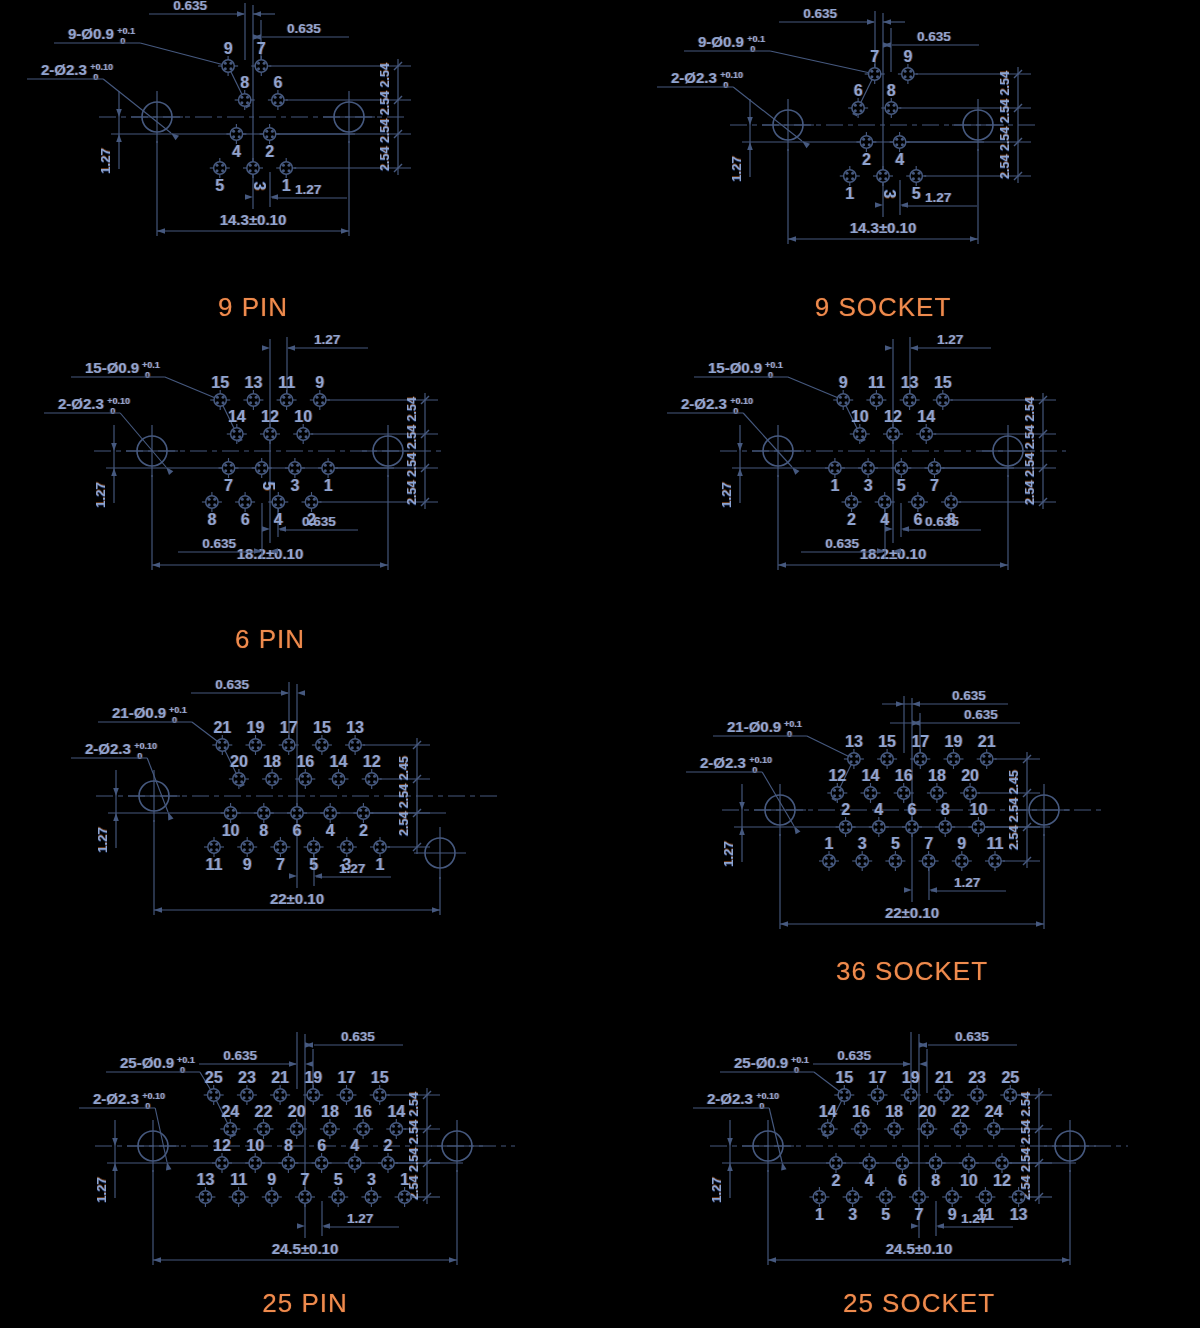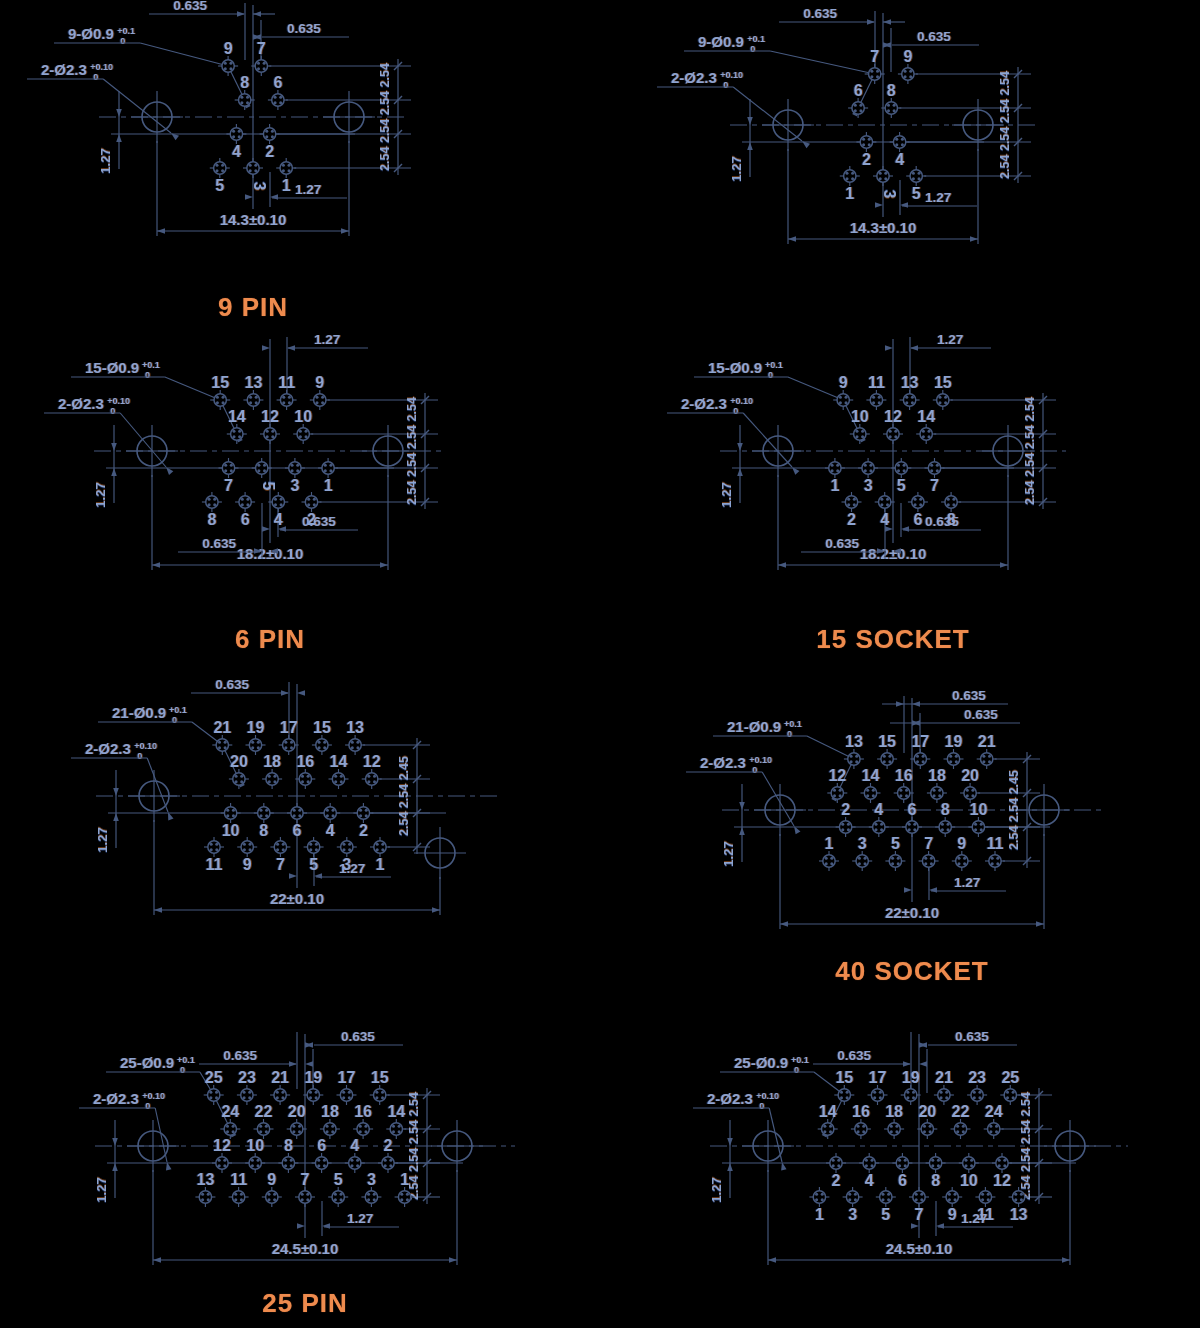--- a/index.html
+++ b/index.html
@@ -1,20 +1,20 @@
 <!DOCTYPE html>
 <html><head>
 <meta charset="utf-8">
 <style>
   html,body{margin:0;padding:0;background:#000;}
   body{width:1200px;height:1328px;overflow:hidden;font-family:"Liberation Sans",sans-serif;}
   .grid{display:grid;grid-template-columns:600px 600px;grid-auto-rows:332px;width:1200px;height:1328px;}
   .cell{position:relative;width:600px;height:332px;}
   .cell svg{position:absolute;left:0;top:0;}
-  .dtitle{position:absolute;height:34px;font-size:26px;font-weight:700;letter-spacing:1px;
+  .dtitle{position:absolute;height:34px;font-size:26px;font-weight:400;letter-spacing:1px;
           color:#ee8b4e;text-align:center;white-space:nowrap;
           text-shadow:0 0 1px rgba(255,120,50,.55);}
   svg text{font-family:"Liberation Sans",sans-serif;}
   .ab{text-shadow:1px 0 rgba(235,125,45,.40),-1px 0 rgba(70,130,255,.30);}
 </style>
 </head>
 <body>
 
 <div class="grid" id="sheet">
     <div class="cell">
@@ -278,20 +278,21 @@
         <text x="284" y="194" fill="#8ca4d2" font-size="16" text-anchor="middle" font-weight="600" class="ab" transform="rotate(90 284 194)">3</text>
         <line x1="306.2" y1="176" x2="326.2" y2="176" stroke="#46597f" stroke-width="1.15"></line>
         <line x1="316.2" y1="166" x2="316.2" y2="186" stroke="#46597f" stroke-width="1.15"></line>
         <circle cx="316.2" cy="176" r="6.2" fill="#000" stroke="#46597f" stroke-width="1.5"></circle>
         <circle cx="313.4" cy="173.2" r="1.5" fill="#46597f"></circle>
         <circle cx="319" cy="173.2" r="1.5" fill="#46597f"></circle>
         <circle cx="313.4" cy="178.8" r="1.5" fill="#46597f"></circle>
         <circle cx="319" cy="178.8" r="1.5" fill="#46597f"></circle>
         <text x="316.2" y="199" fill="#8ca4d2" font-size="16" text-anchor="middle" font-weight="600" class="ab">5</text>
       </svg>
+      <div class="dtitle" style="left: 173px; top: 292px; width: 220px;">9 SOCKET</div>
     </div>
     <div class="cell">
       <svg width="600" height="292" viewBox="0 0 600 292">
         <line x1="94" y1="119" x2="446" y2="119" stroke="#46597f" stroke-width="1.15" stroke-dasharray="17 5 5 5"></line>
         <line x1="270" y1="7" x2="270" y2="211" stroke="#46597f" stroke-width="1.15"></line>
         <line x1="106" y1="136" x2="394" y2="136" stroke="#46597f" stroke-width="1.15"></line>
         <line x1="327.8" y1="68" x2="438" y2="68" stroke="#46597f" stroke-width="1.15"></line>
         <line x1="311.2" y1="102" x2="438" y2="102" stroke="#46597f" stroke-width="1.15"></line>
         <line x1="336.1" y1="136" x2="438" y2="136" stroke="#46597f" stroke-width="1.15"></line>
         <line x1="319.5" y1="170" x2="438" y2="170" stroke="#46597f" stroke-width="1.15"></line>
@@ -641,21 +642,20 @@
         <text x="317.9" y="193" fill="#8ca4d2" font-size="16" text-anchor="middle" font-weight="600" class="ab">6</text>
         <line x1="341.1" y1="170" x2="361.1" y2="170" stroke="#46597f" stroke-width="1.15"></line>
         <line x1="351.1" y1="160" x2="351.1" y2="180" stroke="#46597f" stroke-width="1.15"></line>
         <circle cx="351.1" cy="170" r="6.2" fill="#000" stroke="#46597f" stroke-width="1.5"></circle>
         <circle cx="348.3" cy="167.2" r="1.5" fill="#46597f"></circle>
         <circle cx="353.90000000000003" cy="167.2" r="1.5" fill="#46597f"></circle>
         <circle cx="348.3" cy="172.8" r="1.5" fill="#46597f"></circle>
         <circle cx="353.90000000000003" cy="172.8" r="1.5" fill="#46597f"></circle>
         <text x="351.1" y="193" fill="#8ca4d2" font-size="16" text-anchor="middle" font-weight="600" class="ab">8</text>
       </svg>
-      <div class="dtitle" style="left: 183px; top: 292px; width: 220px;">15 SOCKET</div>
     </div>
     <div class="cell">
       <svg width="600" height="292" viewBox="0 0 600 292">
         <line x1="96" y1="132" x2="498" y2="132" stroke="#46597f" stroke-width="1.15" stroke-dasharray="17 5 5 5"></line>
         <line x1="297" y1="20" x2="297" y2="224" stroke="#46597f" stroke-width="1.15"></line>
         <line x1="108" y1="149" x2="446" y2="149" stroke="#46597f" stroke-width="1.15"></line>
         <line x1="363.1" y1="81" x2="430" y2="81" stroke="#46597f" stroke-width="1.15"></line>
         <line x1="379.7" y1="115" x2="430" y2="115" stroke="#46597f" stroke-width="1.15"></line>
         <line x1="371.4" y1="149" x2="430" y2="149" stroke="#46597f" stroke-width="1.15"></line>
         <line x1="388" y1="183" x2="430" y2="183" stroke="#46597f" stroke-width="1.15"></line>
@@ -1095,21 +1095,21 @@
         <text x="361.8" y="185" fill="#8ca4d2" font-size="16" text-anchor="middle" font-weight="600" class="ab">9</text>
         <line x1="385" y1="197" x2="405" y2="197" stroke="#46597f" stroke-width="1.15"></line>
         <line x1="395" y1="187" x2="395" y2="207" stroke="#46597f" stroke-width="1.15"></line>
         <circle cx="395" cy="197" r="6.2" fill="#000" stroke="#46597f" stroke-width="1.5"></circle>
         <circle cx="392.2" cy="194.2" r="1.5" fill="#46597f"></circle>
         <circle cx="397.8" cy="194.2" r="1.5" fill="#46597f"></circle>
         <circle cx="392.2" cy="199.8" r="1.5" fill="#46597f"></circle>
         <circle cx="397.8" cy="199.8" r="1.5" fill="#46597f"></circle>
         <text x="395" y="185" fill="#8ca4d2" font-size="16" text-anchor="middle" font-weight="600" class="ab">11</text>
       </svg>
-      <div class="dtitle" style="left: 202px; top: 292px; width: 220px;">40 SOCKET</div>
+      <div class="dtitle" style="left: 202px; top: 292px; width: 220px;">36 SOCKET</div>
     </div>
     <div class="cell">
       <svg width="600" height="292" viewBox="0 0 600 292">
         <line x1="95" y1="150" x2="515" y2="150" stroke="#46597f" stroke-width="1.15" stroke-dasharray="17 5 5 5"></line>
         <line x1="305" y1="38" x2="305" y2="242" stroke="#46597f" stroke-width="1.15"></line>
         <line x1="107" y1="167" x2="463" y2="167" stroke="#46597f" stroke-width="1.15"></line>
         <line x1="387.7" y1="99" x2="440" y2="99" stroke="#46597f" stroke-width="1.15"></line>
         <line x1="404.3" y1="133" x2="440" y2="133" stroke="#46597f" stroke-width="1.15"></line>
         <line x1="396" y1="167" x2="440" y2="167" stroke="#46597f" stroke-width="1.15"></line>
         <line x1="412.6" y1="201" x2="440" y2="201" stroke="#46597f" stroke-width="1.15"></line>
@@ -1619,14 +1619,15 @@
         <text x="385.4" y="224" fill="#8ca4d2" font-size="16" text-anchor="middle" font-weight="600" class="ab">11</text>
         <line x1="408.6" y1="201" x2="428.6" y2="201" stroke="#46597f" stroke-width="1.15"></line>
         <line x1="418.6" y1="191" x2="418.6" y2="211" stroke="#46597f" stroke-width="1.15"></line>
         <circle cx="418.6" cy="201" r="6.2" fill="#000" stroke="#46597f" stroke-width="1.5"></circle>
         <circle cx="415.8" cy="198.2" r="1.5" fill="#46597f"></circle>
         <circle cx="421.40000000000003" cy="198.2" r="1.5" fill="#46597f"></circle>
         <circle cx="415.8" cy="203.8" r="1.5" fill="#46597f"></circle>
         <circle cx="421.40000000000003" cy="203.8" r="1.5" fill="#46597f"></circle>
         <text x="418.6" y="224" fill="#8ca4d2" font-size="16" text-anchor="middle" font-weight="600" class="ab">13</text>
       </svg>
+      <div class="dtitle" style="left: 209px; top: 292px; width: 220px;">25 SOCKET</div>
     </div>
   </div>
 
 </body></html>

